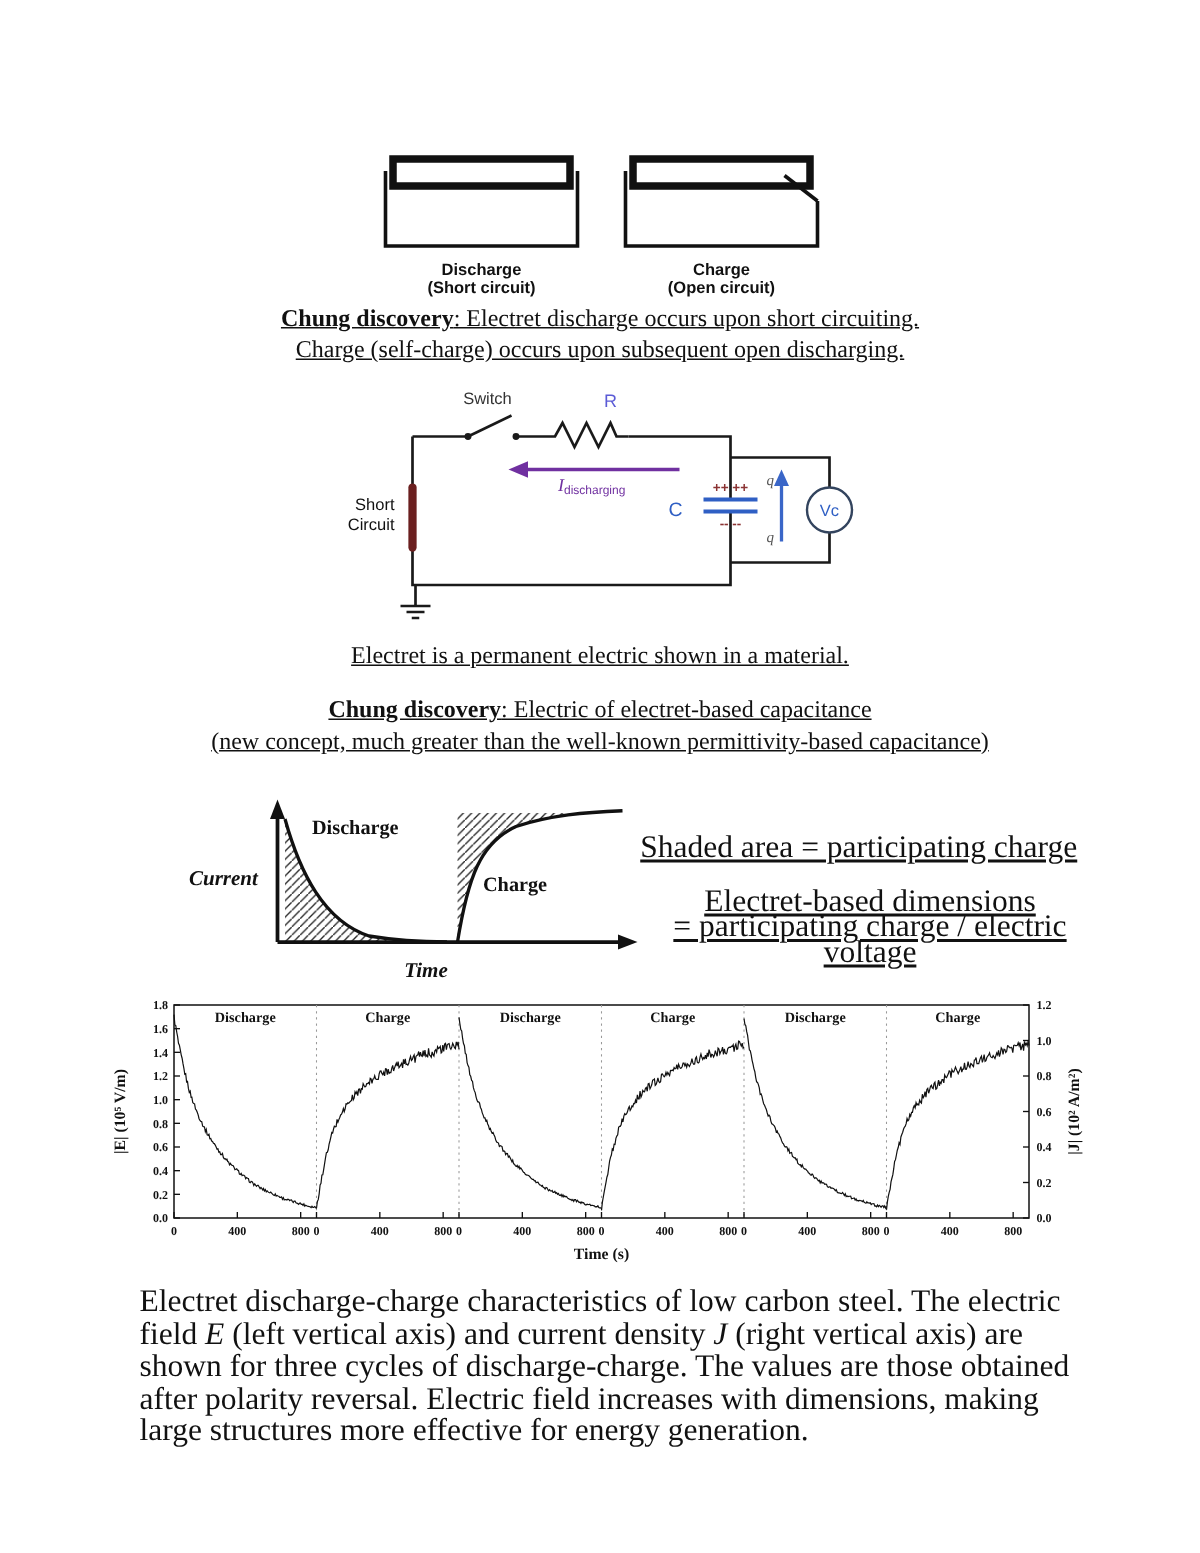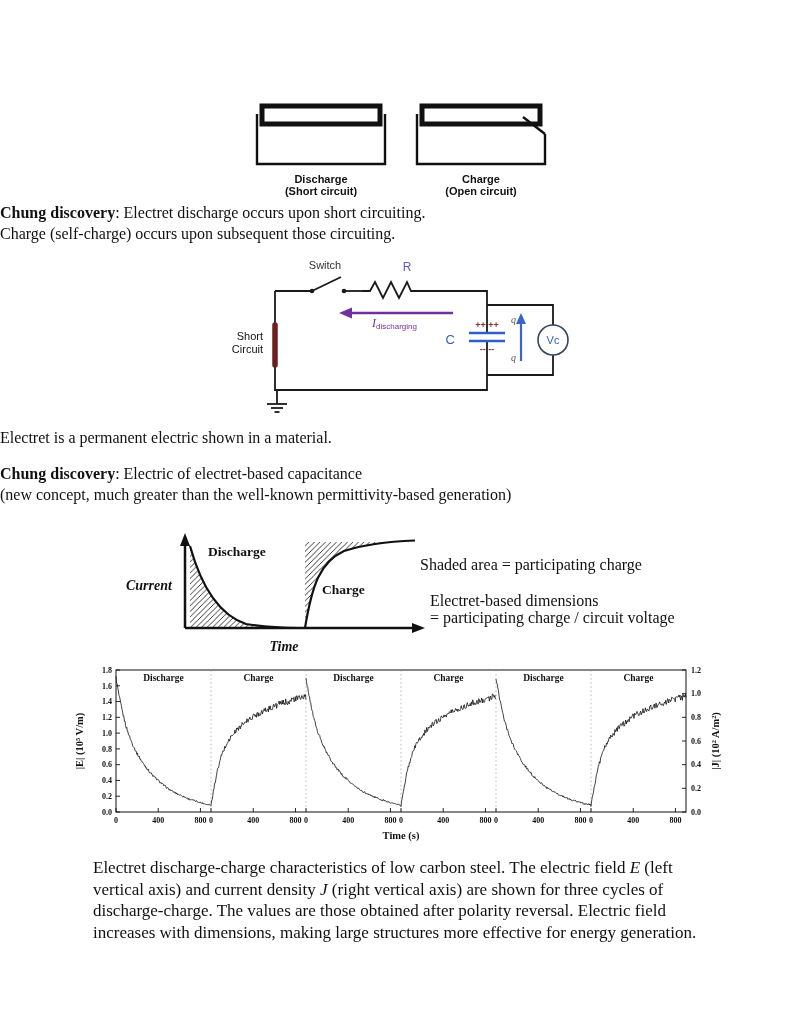--- a/index.html
+++ b/index.html
@@ -1,41 +1,41 @@
 <!DOCTYPE html>
 <html><head>
 <meta charset="utf-8">
 <style>
   html,body{margin:0;padding:0;background:#fff;}
   body{width:800px;height:1035px;position:relative;font-family:"Liberation Serif",serif;color:#111;overflow:hidden;}
   .abs{position:absolute;}
-  .center{text-align:left;}
+  .center{text-align:center;text-decoration:underline;}
   p{margin:0;}
   .body-text{font-size:16px;line-height:21px;width:800px;}
-  .notes-text{font-size:16px;line-height:17px;}
+  .notes-text{font-size:21px;line-height:17px;}
   
   .bar{fill:none;stroke:#111;stroke-width:5;}
   .wire2{fill:none;stroke:#111;stroke-width:2.4;}
   .diag-label{font:bold 11px "Liberation Sans",sans-serif;fill:#111;}
   
   .wire{fill:none;stroke:#1a1a1a;stroke-width:1.8;}
   .circ-label{font:11px "Liberation Sans",sans-serif;fill:#333;}
   .cap-plate{stroke:#2f5fc4;stroke-width:2.6;}
   .q-label{font:italic 10px "Liberation Serif",serif;fill:#555;}
   .marks{font:bold 9px "Liberation Sans",sans-serif;fill:#8b3333;}
   
   .sk-curve{fill:none;stroke:#111;stroke-width:2.2;}
   .sk-axis{stroke:#111;stroke-width:2.5;}
   .sk-bold{font:bold 13.5px "Liberation Serif",serif;fill:#111;}
   .sk-axis-label{font:italic bold 14px "Liberation Serif",serif;fill:#111;}
   
   .tick{font:bold 8px "Liberation Serif",serif;fill:#111;}
   .panel-label{font:bold 9.5px "Liberation Serif",serif;fill:#111;}
   .axis-label{font:bold 10.5px "Liberation Serif",serif;fill:#111;}
-  .caption{font-size:17px;line-height:21.5px;}
+  .caption{font-size:21px;line-height:21.5px;}
 </style>
 </head>
 <body>
 
 <svg class="abs" style="left:240px;top:100px" width="320" height="100">
   <g>
     <rect x="22" y="6" width="118" height="18" class="bar"></rect>
     <polyline points="17,14 17,64 145,64 145,14" class="wire2"></polyline>
     <text x="81" y="83" text-anchor="middle" class="diag-label">Discharge</text>
     <text x="81" y="95" text-anchor="middle" class="diag-label">(Short circuit)</text>
@@ -44,21 +44,21 @@
     <rect x="182" y="6" width="118" height="18" class="bar"></rect>
     <polyline points="305,34 305,64 177,64 177,14" class="wire2"></polyline>
     <line x1="305" y1="34" x2="283" y2="17" class="wire2"></line>
     <text x="241" y="83" text-anchor="middle" class="diag-label">Charge</text>
     <text x="241" y="95" text-anchor="middle" class="diag-label">(Open circuit)</text>
   </g>
 </svg>
 
 <div class="abs body-text center" style="top:202px;left:0">
   <p><b>Chung discovery</b><span>: Electret discharge occurs upon short circuiting.</span></p>
-  <p>Charge (self-charge) occurs upon subsequent those circuiting.</p>
+  <p>Charge (self-charge) occurs upon subsequent open discharging.</p>
 </div>
 
 <svg class="abs" style="left:215px;top:253px" width="380" height="175">
 
   <polyline points="60,38 97,38" class="wire"></polyline>
   <circle cx="97" cy="38" r="2.3" fill="#1a1a1a"></circle>
   <line x1="97" y1="38" x2="126" y2="24" class="wire"></line>
   <circle cx="129" cy="38" r="2.3" fill="#1a1a1a"></circle>
   <polyline points="129,38 147,38" class="wire"></polyline>
   <path d="M147,38 h8 l5,-9 l8,16 l8,-16 l8,16 l8,-16 l4,9 h8" class="wire"></path>
@@ -95,21 +95,21 @@
   <text x="110" y="16" text-anchor="middle" class="circ-label">Switch</text>
   <text x="192" y="18" text-anchor="middle" style="font:12px 'Liberation Sans',sans-serif;fill:#5b5bd6">R</text>
   <text x="48" y="87" text-anchor="end" class="circ-label" style="fill:#111">Short</text>
   <text x="48" y="100" text-anchor="end" class="circ-label" style="fill:#111">Circuit</text>
 </svg>
 
 <p class="abs body-text center" style="top:427px;left:0">Electret is a permanent electric shown in a material.</p>
 
 <div class="abs body-text center" style="top:463px;left:0">
   <p><b>Chung discovery</b><span>: Electric of electret-based capacitance</span></p>
-  <p>(new concept, much greater than the well-known permittivity-based generation)</p>
+  <p>(new concept, much greater than the well-known permittivity-based capacitance)</p>
 </div>
 
 <svg class="abs" style="left:112px;top:530px" width="330" height="130">
   <defs>
     <pattern id="hatch" patternUnits="userSpaceOnUse" width="5.5" height="5.5">
       <path d="M0,5.5 L5.5,0" stroke="#222" stroke-width="0.9"></path>
     </pattern>
   </defs>
   <path d="M78,16 C88,52 104,84 134,94 C155,97.5 172,98 186,98 L78,98 Z" fill="url(#hatch)"></path>
   <path d="M193,98 C200,55 208,32 232,21 C252,14.5 268,12.5 283,12 L193,12 Z" fill="url(#hatch)"></path>
@@ -121,21 +121,21 @@
   <polygon points="313,98 300,93 300,103" fill="#111"></polygon>
   <text x="96" y="26" class="sk-bold">Discharge</text>
   <text x="210" y="64" class="sk-bold">Charge</text>
   <text x="14" y="60" class="sk-axis-label">Current</text>
   <text x="172" y="121" text-anchor="middle" class="sk-axis-label">Time</text>
 </svg>
 
 <div class="abs notes-text center" style="left:420px;top:556px;width:305px">Shaded area = participating charge</div>
 <div class="abs notes-text center" style="left:430px;top:592px;width:300px">
   <p>Electret-based dimensions</p>
-  <p>= participating charge / circuit voltage</p>
+  <p>= participating charge / electric voltage</p>
 </div>
 
 <div class="abs" style="left:72px;top:660px">
   <svg id="cycle-chart-svg" width="656" height="190">
       <rect x="44" y="10" width="570" height="142" fill="none" stroke="#111" stroke-width="1"></rect>
       <line x1="139" y1="10" x2="139" y2="152" stroke="#999" stroke-width="0.7" stroke-dasharray="1.5,2.6"></line>
       <line x1="234" y1="10" x2="234" y2="152" stroke="#999" stroke-width="0.7" stroke-dasharray="1.5,2.6"></line>
       <line x1="329" y1="10" x2="329" y2="152" stroke="#999" stroke-width="0.7" stroke-dasharray="1.5,2.6"></line>
       <line x1="424" y1="10" x2="424" y2="152" stroke="#999" stroke-width="0.7" stroke-dasharray="1.5,2.6"></line>
       <line x1="519" y1="10" x2="519" y2="152" stroke="#999" stroke-width="0.7" stroke-dasharray="1.5,2.6"></line>

